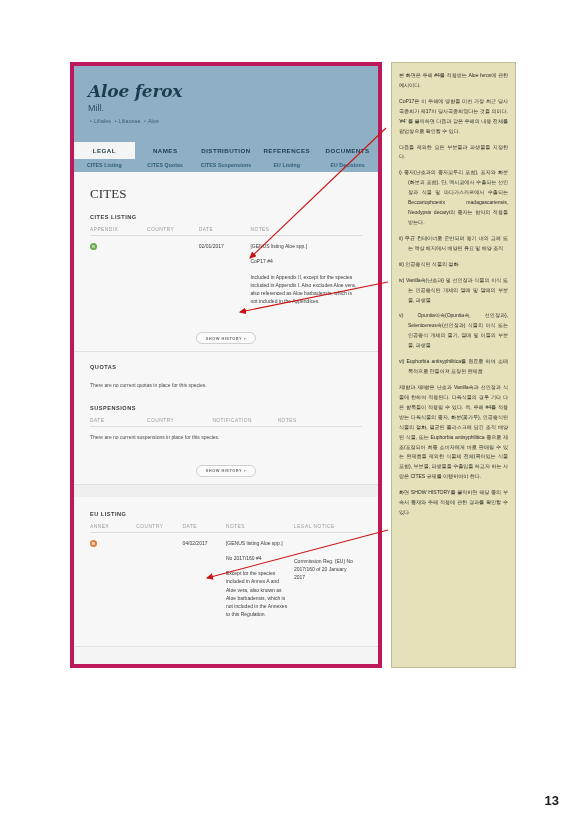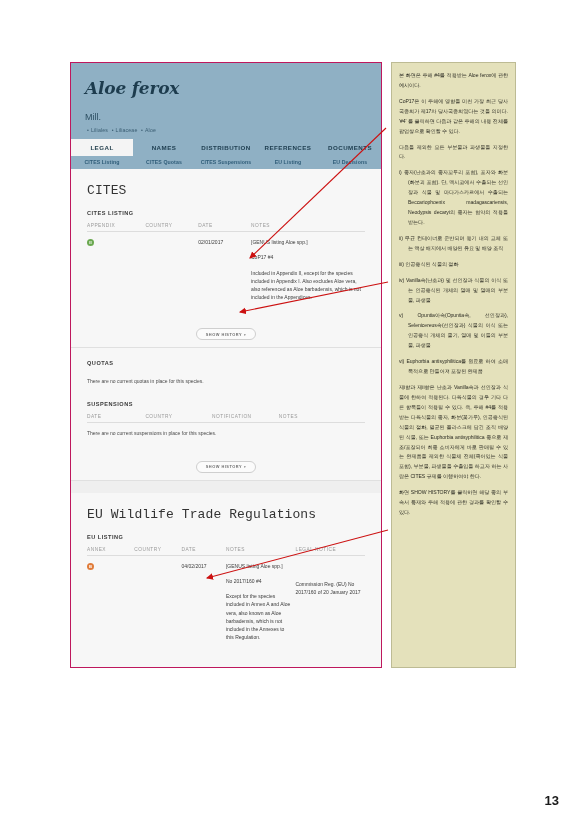--- a/index.html
+++ b/index.html
@@ -14,42 +14,42 @@
     width: 587px; height: 830px;
     background: #ffffff;
   }
 
   
   .screenshot {
     position: absolute;
     left: 70px; top: 62px;
     width: 312px; height: 606px;
     background: #f4f4f4;
-    border: 1px solid #be185d;
+    border: 4px solid #be185d;
     overflow: hidden;
   }
 
   .species-header {
     background: #8fb0c4;
     padding: 16px 14px 8px 14px;
     height: 76px;
   }
   .species-name {
     font-family: "DejaVu Serif", "Liberation Serif", serif;
     font-style: italic;
     font-weight: bold;
     font-size: 17px;
     color: #1d3c4e;
     letter-spacing: -0.2px;
     line-height: 1.1;
   }
   .species-author {
     font-size: 9px;
     color: #2d4f62;
-    margin-top: 14px;
+    margin-top: 2px;
   }
   .species-taxonomy {
     font-size: 5.2px;
     color: #3a5d72;
     margin-top: 5px;
     letter-spacing: 0.15px;
   }
   .species-taxonomy .sep { margin: 0 2px; }
 
   .tabs {
@@ -92,21 +92,21 @@
   }
 
   .block {
     background: #f7f7f7;
     border-bottom: 1px solid #e0e0e0;
     padding: 14px 16px 6px 16px;
     position: relative;
   }
 
   h2.section-title {
-    font-family: Liberation Mono, monospace;
+    font-family: Liberation Serif, serif;
     font-size: 13px;
     font-weight: normal;
     color: #333333;
     margin-bottom: 12px;
     letter-spacing: 0.1px;
   }
   h3.sub-title {
     font-size: 5.6px;
     font-weight: bold;
     color: #3a3a3a;
@@ -301,21 +301,20 @@
 
       <div class="show-history-wrap">
         <span class="show-history">
           <span>SHOW HISTORY</span><span class="caret">▾</span>
         </span>
       </div>
 
       <div class="spacer-gap"></div>
 
       <div class="block" style="border-bottom:none;">
-        <h2 class="section-title">EU Wildlife Trade Regulations</h2>
         <h3 class="sub-title">EU LISTING</h3>
         <table class="grid">
           <thead>
             <tr>
               <th style="width:17%">ANNEX</th>
               <th style="width:17%">COUNTRY</th>
               <th style="width:16%">DATE</th>
               <th style="width:25%">NOTES</th>
               <th style="width:25%">LEGAL NOTICE</th>
             </tr>

